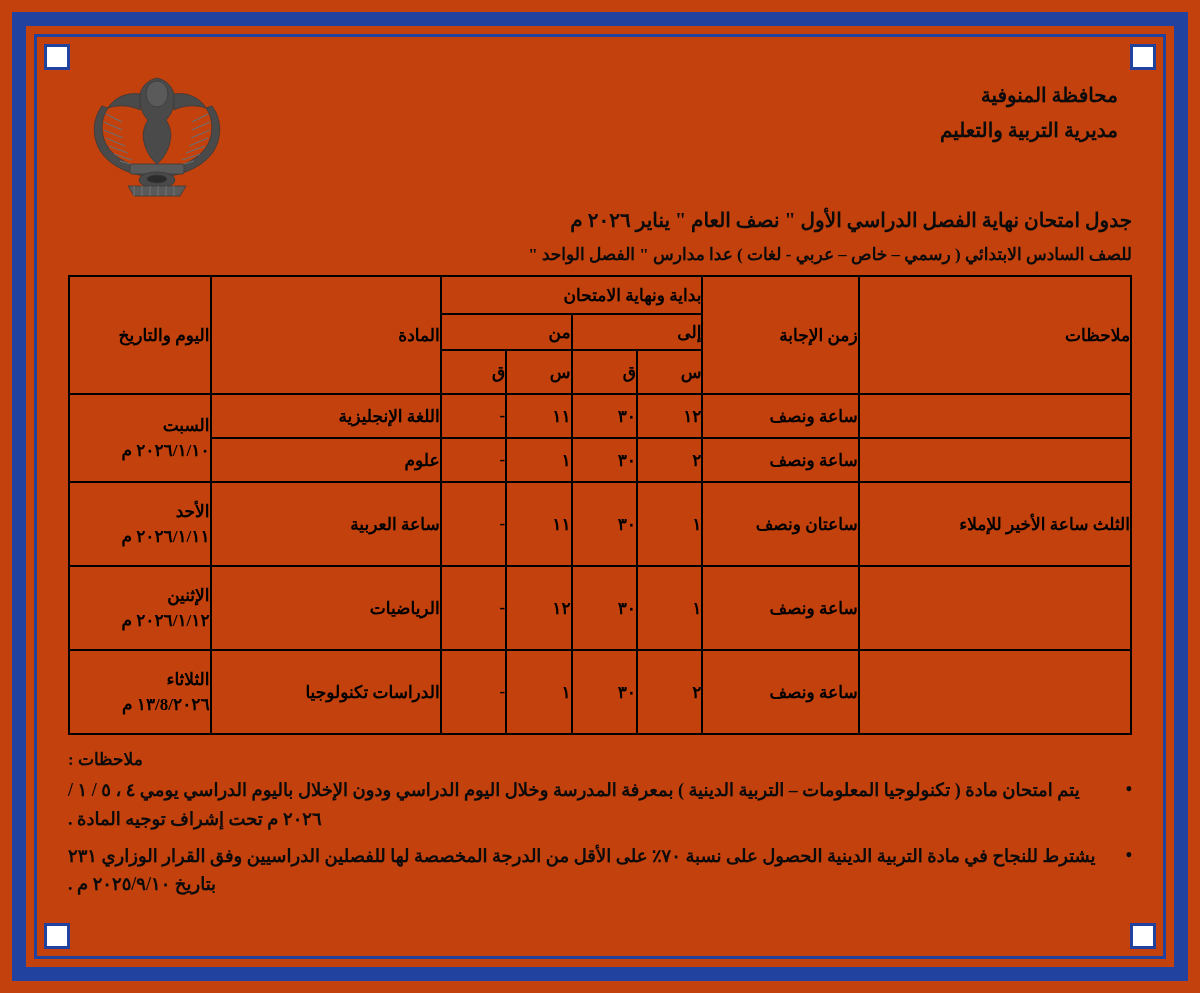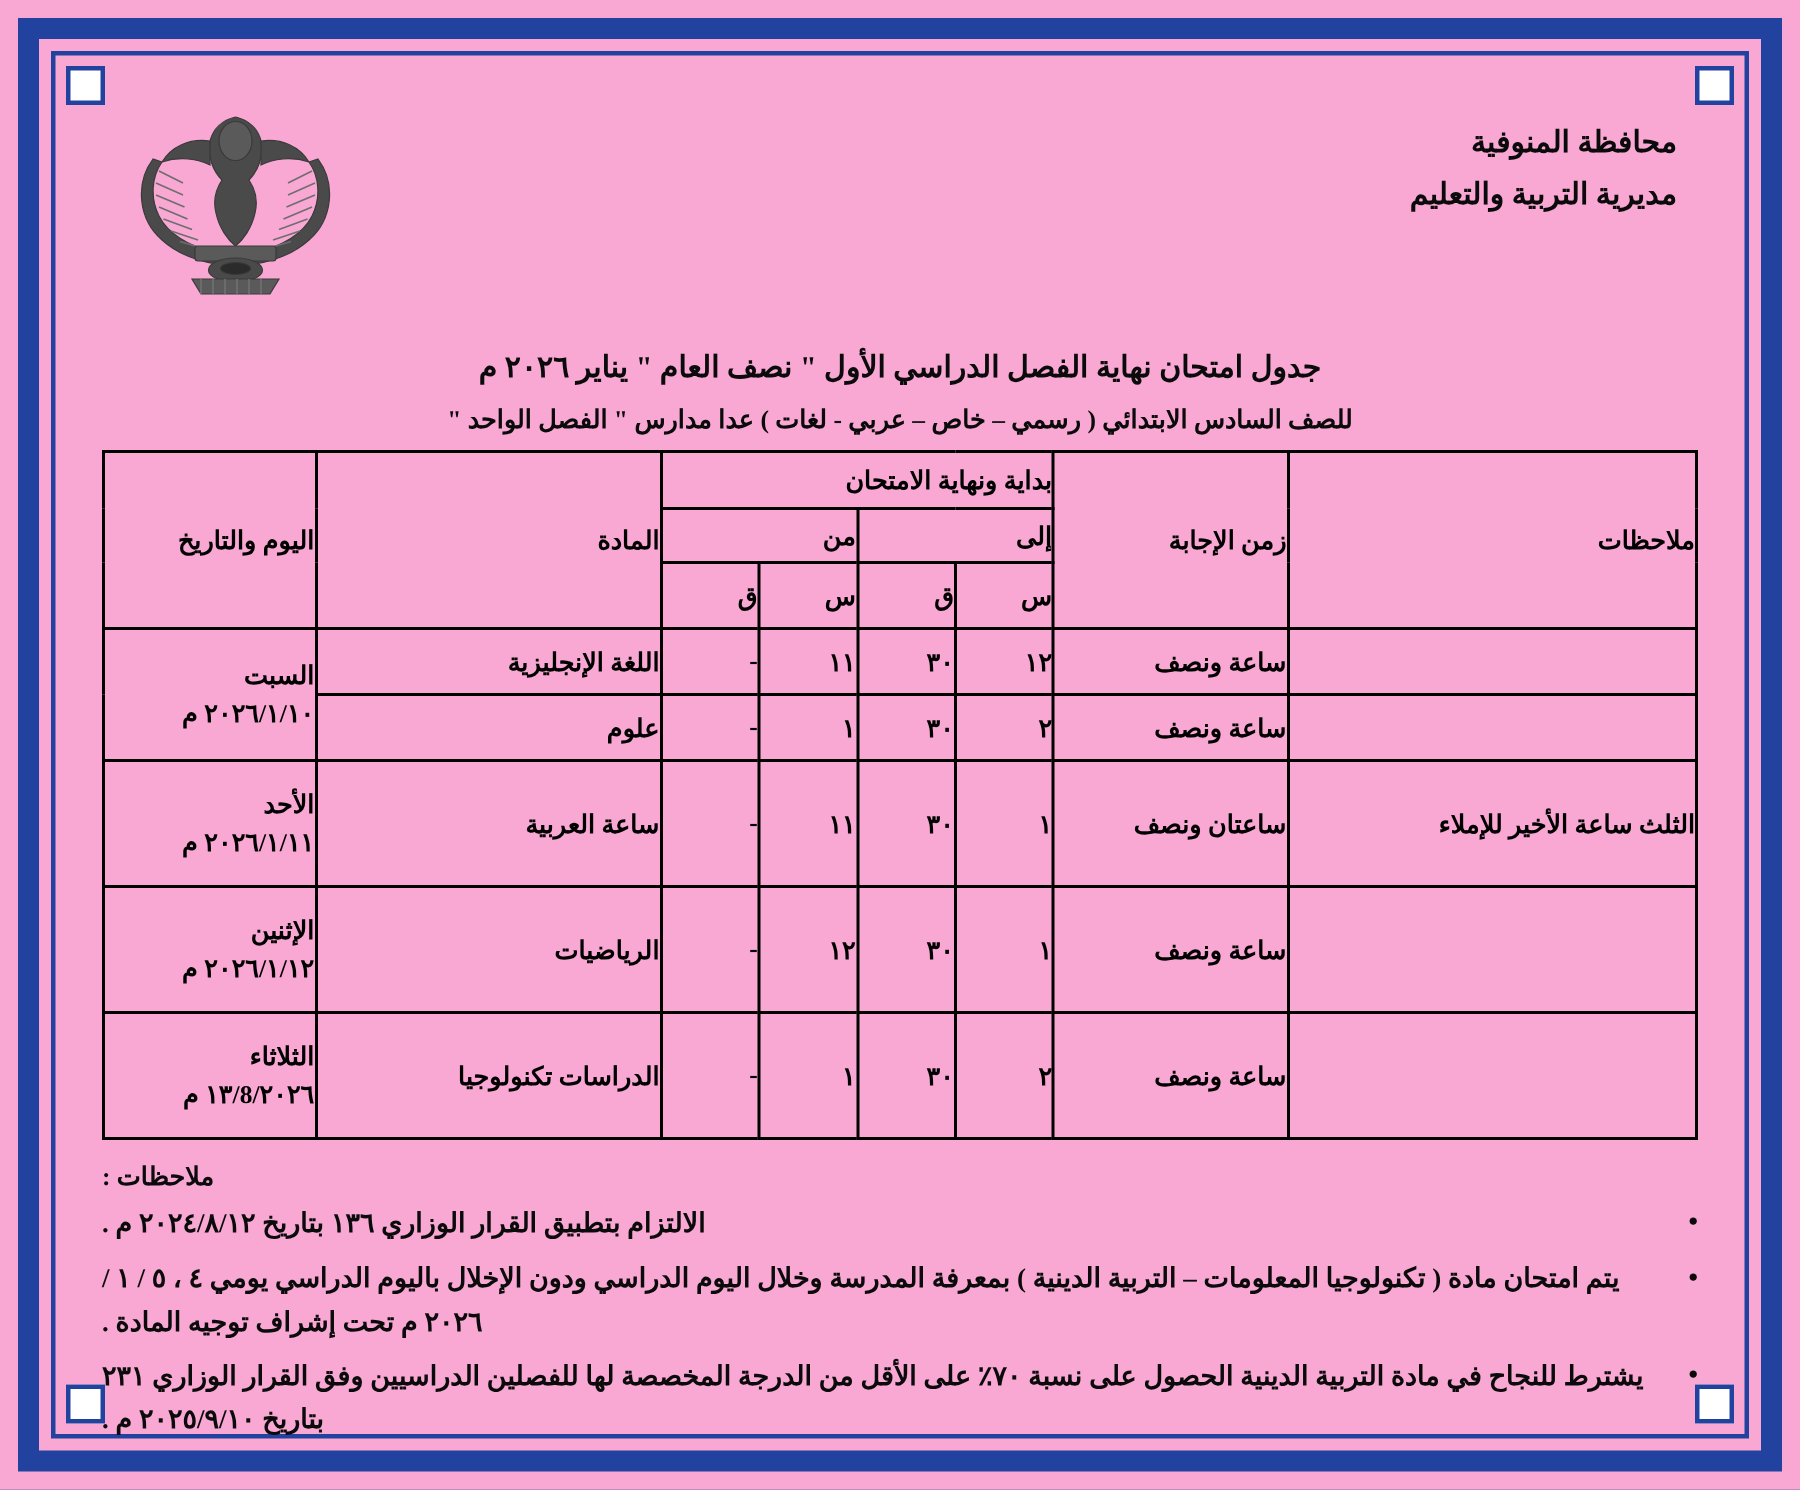--- a/index.html
+++ b/index.html
@@ -4,21 +4,21 @@
 <style>
   html,body{margin:0;padding:0;}
   body{
     width:1200px;height:993px;
     background:#1b3a8c;
     font-family:"Liberation Serif", serif;
     overflow:hidden;
   }
   .page{
     position:absolute;inset:0;
-    background:#f9a8d4;
+    background:#c2410c;
     box-sizing:border-box;
   }
   
   .frame-outer{
     position:absolute;
     left:12px;top:12px;right:12px;bottom:12px;
     border:14px solid #2242a0;
     box-sizing:border-box;
   }
   .frame-inner{
@@ -67,22 +67,21 @@
   .header-text div{white-space:nowrap;}
   .emblem{
     width:150px;height:140px;
     position:relative;
     flex:0 0 150px;
     margin-right:18px;
   }
   .emblem svg{display:block;}
 
   .titles{
-    text-align:center;
-    margin-top:28px;
+    margin-top:4px;
     font-weight:bold;
     color:#0b0b0b;
   }
   .title1{font-size:20px;margin-bottom:12px;}
   .title2{font-size:17px;margin-bottom:10px;}
 
   table.sched{
     border-collapse:collapse;
     width:100%;
     table-layout:fixed;
@@ -302,19 +301,18 @@
           <td class="cell-date">
             <div>الثلاثاء</div>
             <div>٢٠٢٦/8/١٣ م</div>
           </td>
         </tr>
       </tbody>
     </table>
 
     <div class="notes">
       <div class="notes-title">ملاحظات :</div>
-      <div class="note">الالتزام بتطبيق القرار الوزاري ١٣٦ بتاريخ ٢٠٢٤/٨/١٢ م .</div>
       <div class="note">يتم امتحان مادة ( تكنولوجيا المعلومات – التربية الدينية ) بمعرفة المدرسة وخلال اليوم الدراسي ودون الإخلال باليوم الدراسي يومي ٤ ، ٥ / ١ / ٢٠٢٦ م تحت إشراف توجيه المادة .</div>
       <div class="note">يشترط للنجاح في مادة التربية الدينية الحصول على نسبة ٧٠٪ على الأقل من الدرجة المخصصة لها للفصلين الدراسيين وفق القرار الوزاري ٢٣١ بتاريخ ٢٠٢٥/٩/١٠ م .</div>
     </div>
 
   </div>
 </div>
 
 </body></html>

